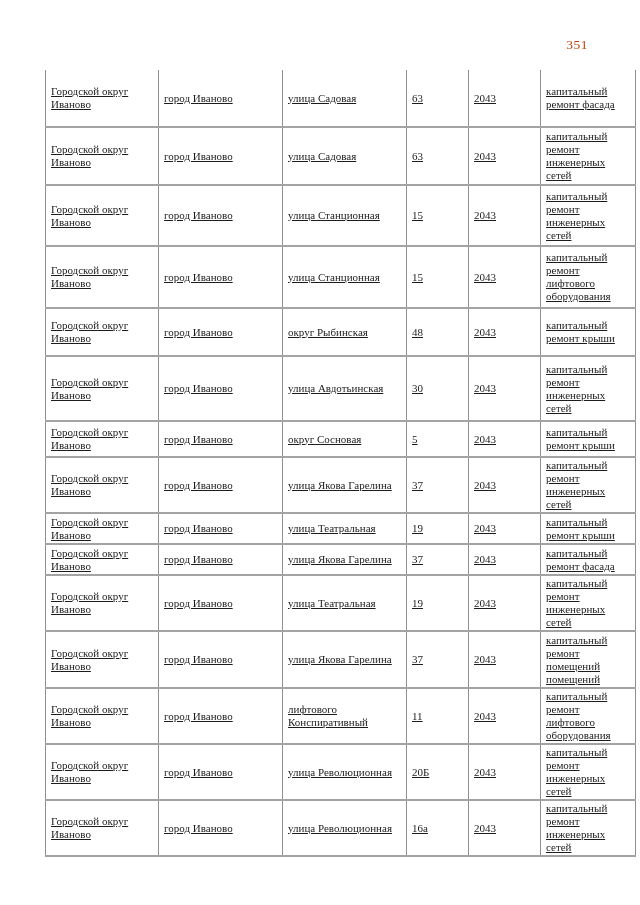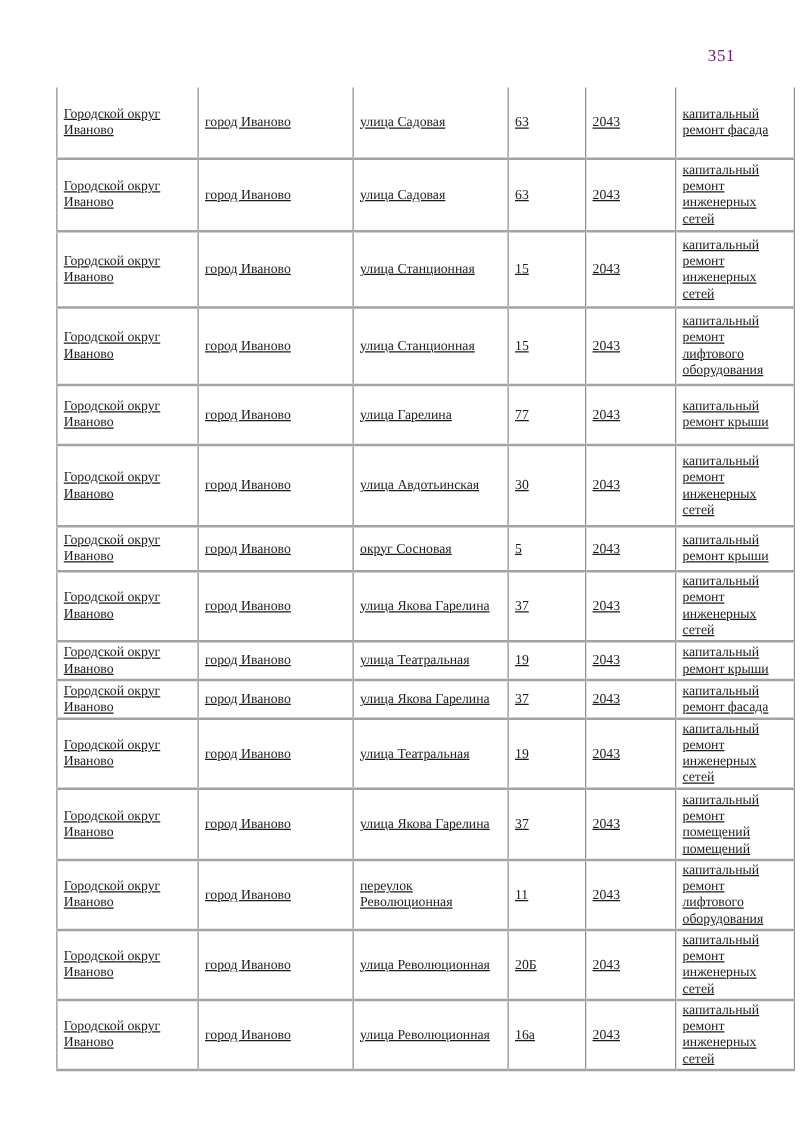--- a/index.html
+++ b/index.html
@@ -14,21 +14,21 @@
     overflow: hidden;
     font-family: "Liberation Serif", "DejaVu Serif", serif;
     color: #1c1c1c;
   }
   .page-number {
     position: absolute;
     top: 37px;
     right: 52px;
     font-size: 13.5px;
     letter-spacing: 0.5px;
-    color: #701a75;
+    color: #c2410c;
   }
   table.schedule {
     position: absolute;
     left: 45px;
     top: 70px;
     width: 590px;
     table-layout: fixed;
     border-collapse: collapse;
     text-decoration: underline;
   }
@@ -98,22 +98,22 @@
       <td class="c-district">Городской округ Иваново</td>
       <td class="c-city">город Иваново</td>
       <td class="c-street">улица Станционная</td>
       <td class="c-house">15</td>
       <td class="c-year">2043</td>
       <td class="c-work">капитальный ремонт лифтового оборудования</td>
     </tr>
     <tr style="height:48px">
       <td class="c-district">Городской округ Иваново</td>
       <td class="c-city">город Иваново</td>
-      <td class="c-street">улица Гарелина</td>
-      <td class="c-house">77</td>
+      <td class="c-street">округ Рыбинская</td>
+      <td class="c-house">48</td>
       <td class="c-year">2043</td>
       <td class="c-work">капитальный ремонт крыши</td>
     </tr>
     <tr style="height:65px">
       <td class="c-district">Городской округ Иваново</td>
       <td class="c-city">город Иваново</td>
       <td class="c-street">улица Авдотьинская</td>
       <td class="c-house">30</td>
       <td class="c-year">2043</td>
       <td class="c-work">капитальный ремонт инженерных сетей</td>
@@ -162,21 +162,21 @@
       <td class="c-district">Городской округ Иваново</td>
       <td class="c-city">город Иваново</td>
       <td class="c-street">улица Якова Гарелина</td>
       <td class="c-house">37</td>
       <td class="c-year">2043</td>
       <td class="c-work">капитальный ремонт помещений помещений</td>
     </tr>
     <tr style="height:55px">
       <td class="c-district">Городской округ Иваново</td>
       <td class="c-city">город Иваново</td>
-      <td class="c-street">переулок Революционная</td>
+      <td class="c-street">лифтового Конспиративный</td>
       <td class="c-house">11</td>
       <td class="c-year">2043</td>
       <td class="c-work">капитальный ремонт лифтового оборудования</td>
     </tr>
     <tr style="height:52px">
       <td class="c-district">Городской округ Иваново</td>
       <td class="c-city">город Иваново</td>
       <td class="c-street">улица Революционная</td>
       <td class="c-house">20Б</td>
       <td class="c-year">2043</td>

